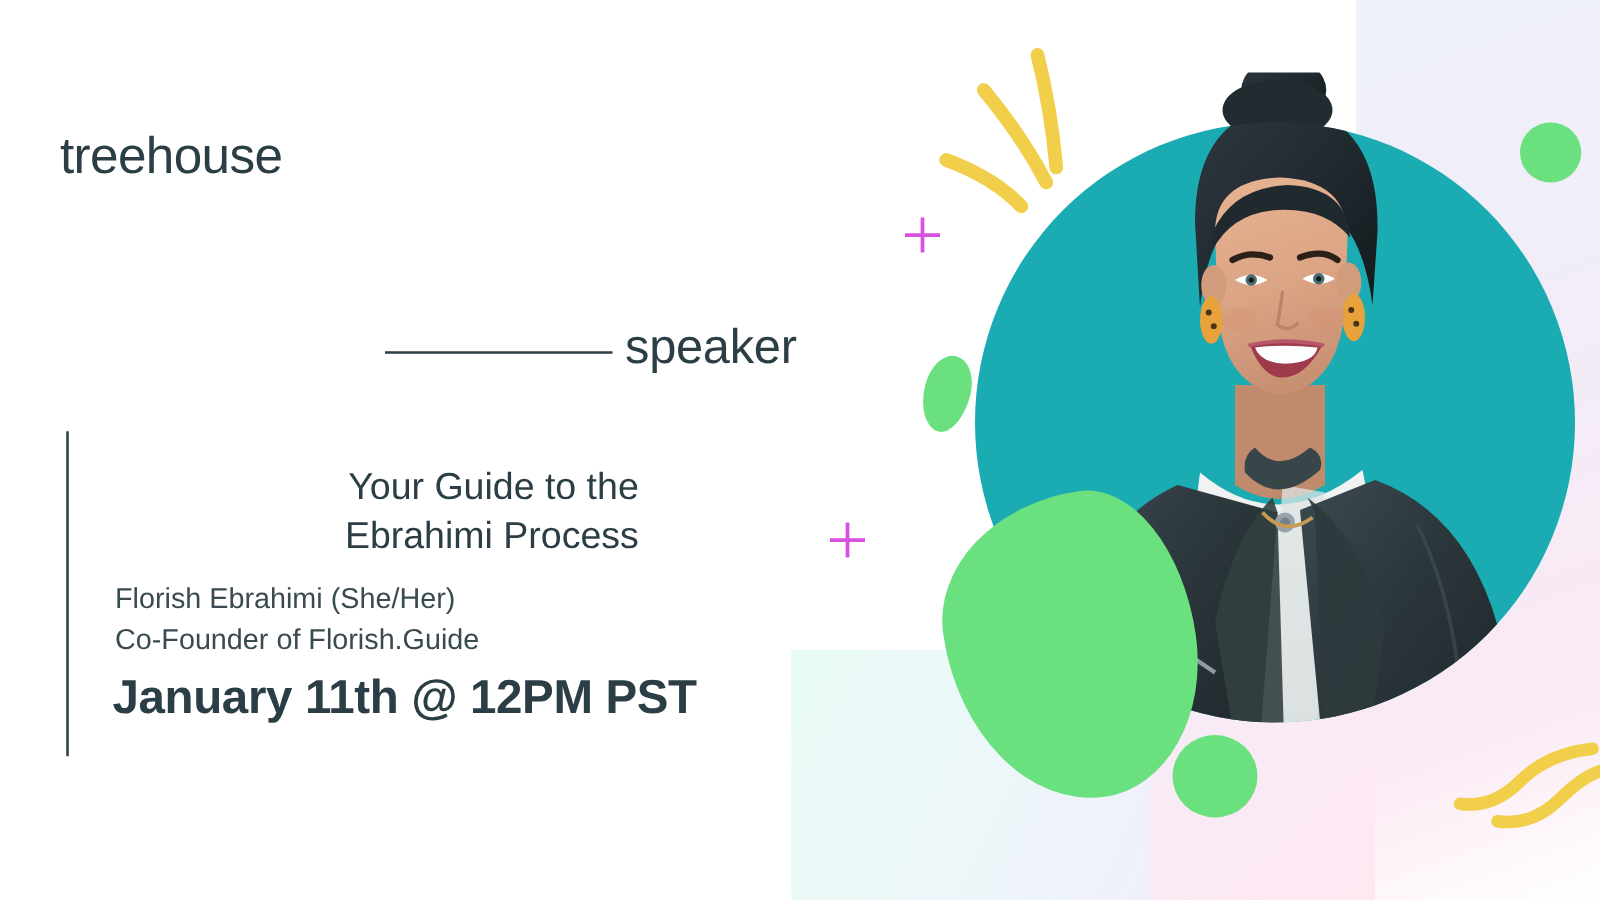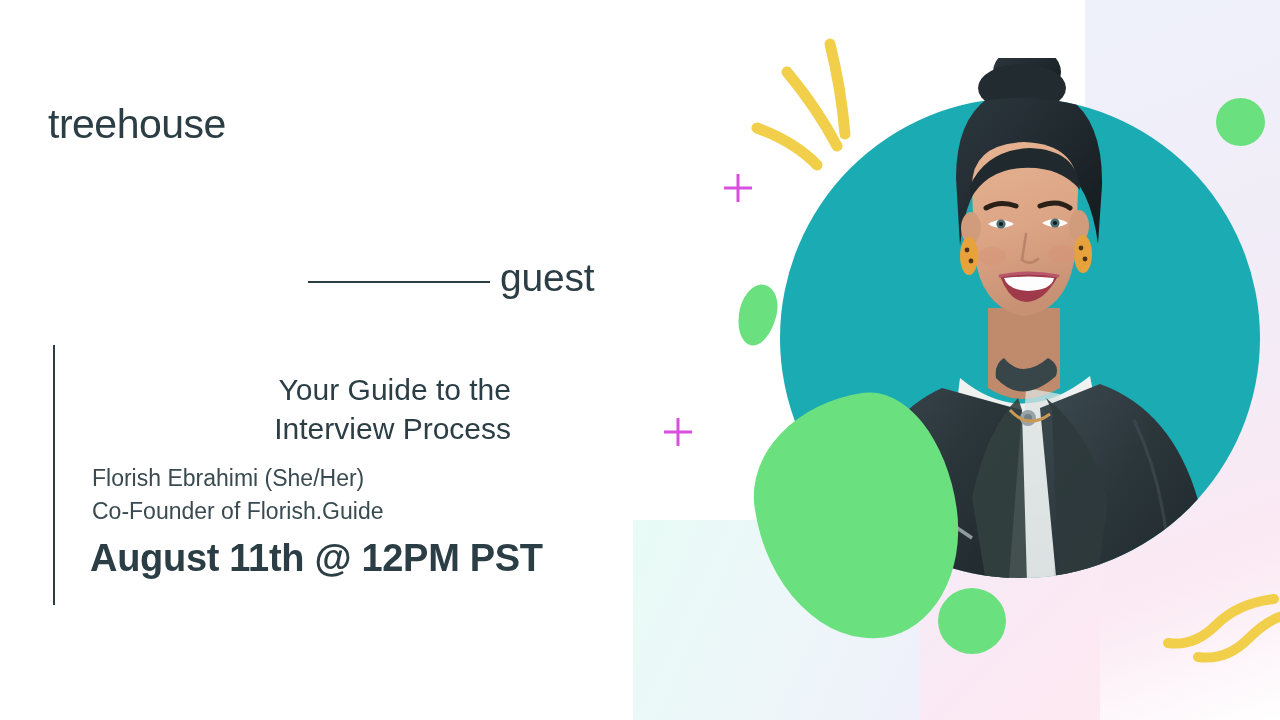--- a/index.html
+++ b/index.html
@@ -351,28 +351,28 @@
     <path d="M8 88 Q34 92 56 70 Q78 48 114 44" stroke="#F2CF4A" stroke-width="10" stroke-linecap="round" fill="none"></path>
     <path d="M38 102 Q66 106 88 84 Q110 62 128 60" stroke="#F2CF4A" stroke-width="10" stroke-linecap="round" fill="none"></path>
   </svg>
 
   <div id="text-column">
 
     <div id="brand-word">treehouse</div>
 
 
     <div id="series-rule"></div>
-    <div id="series-word">guest</div>
+    <div id="series-word">speaker</div>
 
     <div id="accent-rule"></div>
 
     <div id="talk-title">
       <span class="line">Your Guide to the</span>
-      <span class="line">Interview Process</span>
+      <span class="line">Ebrahimi Process</span>
     </div>
 
     <div id="speaker-name">Florish Ebrahimi (She/Her)</div>
     <div id="speaker-role">Co-Founder of Florish.Guide</div>
 
-    <div id="event-datetime">August 11th @ 12PM PST</div>
+    <div id="event-datetime">January 11th @ 12PM PST</div>
   </div>
 
 </div>
 
 </body></html>

